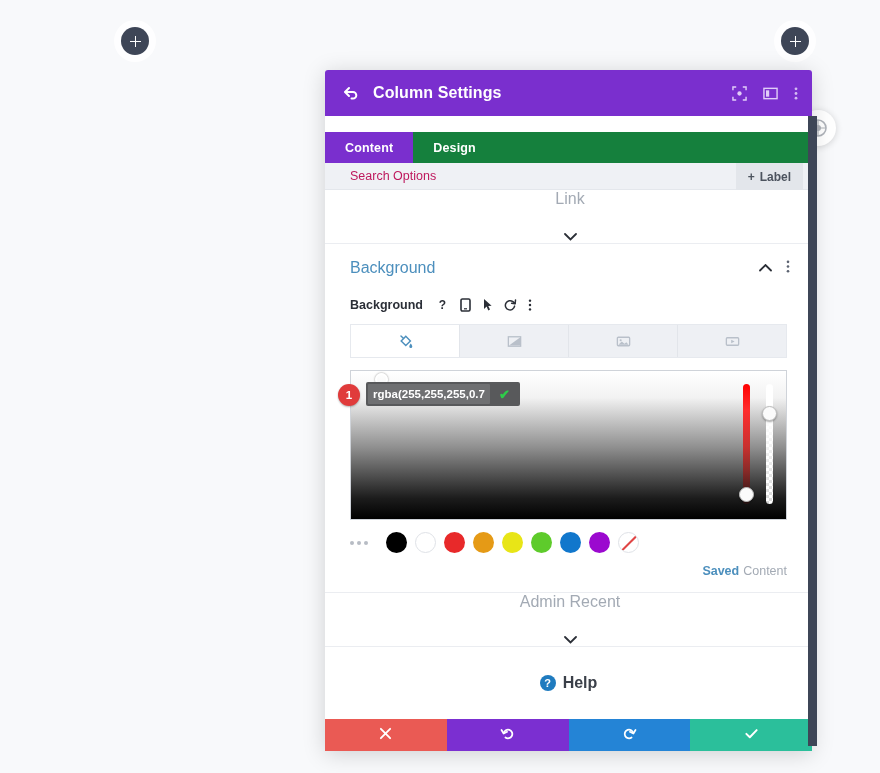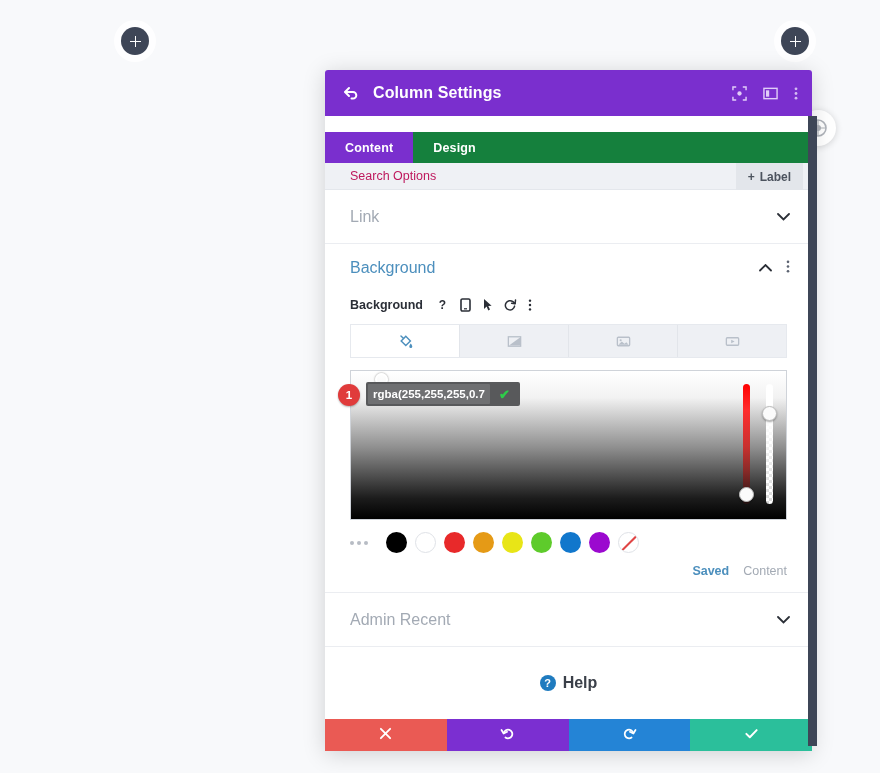--- a/index.html
+++ b/index.html
@@ -120,20 +120,21 @@
 
   
   .panel-body { background: #fff; }
 
   .section-row {
     height: 54px;
     display: flex; align-items: center;
     padding: 0 22px 0 25px;
     border-bottom: 1px solid #ebedf1;
     cursor: pointer;
+    flex-direction: column;
   }
   .section-row .stitle { flex: 1; font-size: 16px; color: #a3aab4; font-weight: normal; }
   .chev { color: #2b2f37; font-size: 12px; line-height: 1; }
 
   
   .bg-section { border-bottom: 1px solid #ebedf1; padding-bottom: 10px; }
   .bg-head {
     height: 48px; display: flex; align-items: center;
     padding: 0 22px 0 25px;
   }
@@ -263,21 +264,21 @@
     background: #fff; border: 1px solid #dfe2e7;
     position: relative; overflow: hidden;
   }
   .sw.none::after {
     content: ""; position: absolute;
     left: -3px; top: 9px; width: 27px; height: 2px;
     background: #e04545; transform: rotate(-45deg);
   }
 
   .saved-recent {
-    display: flex; justify-content: flex-end; gap: 14px;
+    display: flex; justify-content: flex-end; gap: 4px;
     padding: 11px 25px 4px 25px;
   }
   .saved-recent span { font-size: 12.5px; cursor: pointer; }
   .sr-active { color: #4c8fbd; font-weight: bold; }
   .sr-idle { color: #a3aab4; }
 
   
   .help-row {
     height: 72px; display: flex; align-items: center; justify-content: center;
     gap: 7px; background: #fff;

